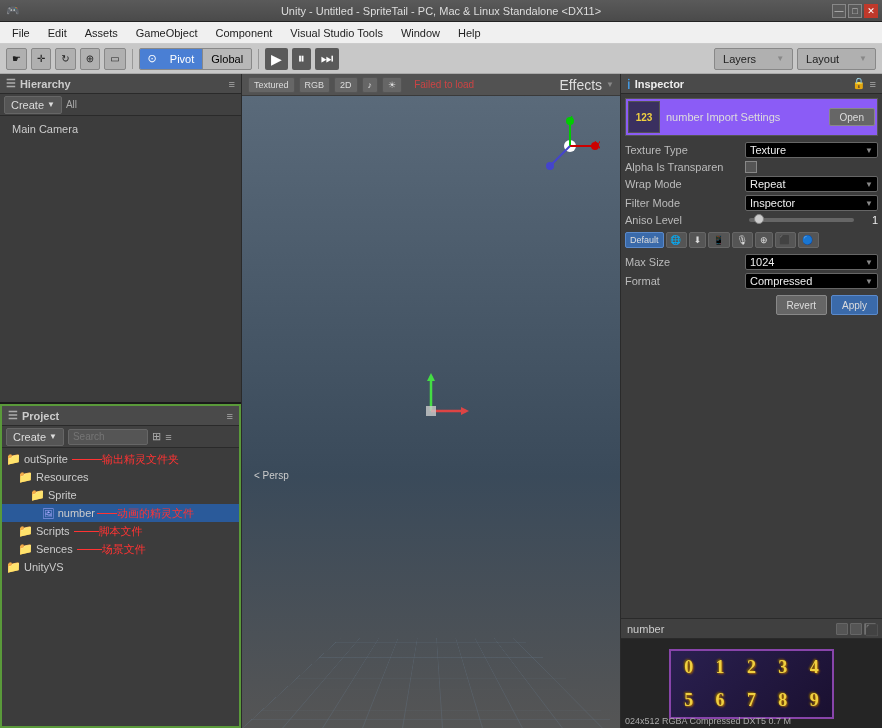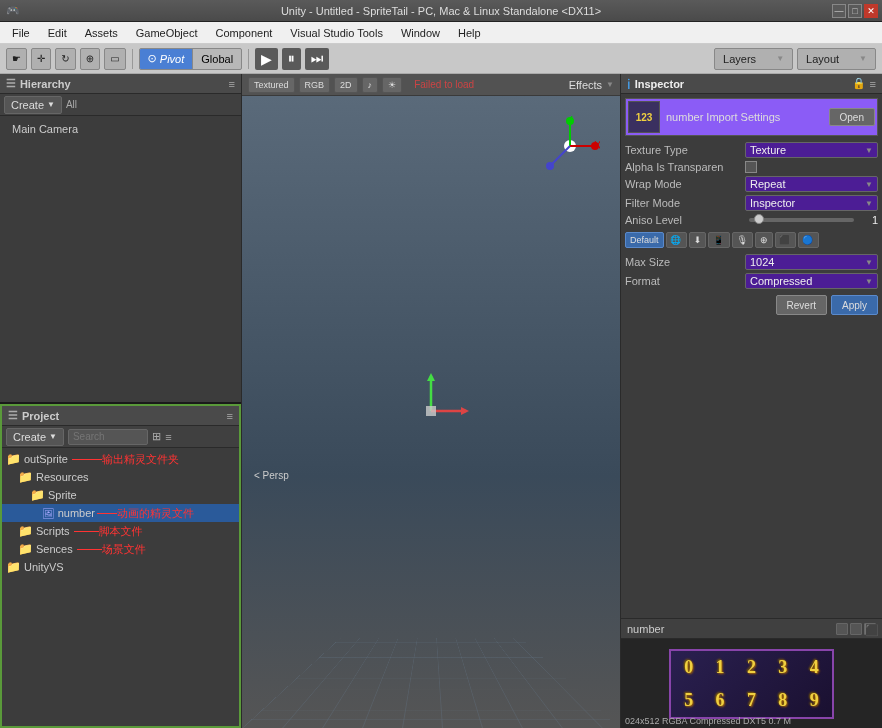--- a/index.html
+++ b/index.html
@@ -268,21 +268,21 @@
       padding: 1px 5px;
       font-size: 9px;
       height: 16px;
       display: flex; align-items: center;
       cursor: pointer;
     }
     .failed-load {
       color: #cc4444;
       font-size: 10px;
     }
-    .effects-btn { color: #ddd; font-size: 11px; cursor: pointer; margin-left: 28px; }
+    .effects-btn { color: #ddd; font-size: 14px; cursor: pointer; margin-left: 28px; }
 
     
     .viewport {
       flex: 1;
       background: linear-gradient(to bottom, #5a6a7a 0%, #4a5a6a 30%, #3a4a5a 60%, #555 100%);
       position: relative;
       overflow: hidden;
     }
 
     
@@ -382,21 +382,21 @@
     .inspector-row {
       display: flex;
       align-items: center;
       margin: 3px 0;
       color: #ccc;
       font-size: 10px;
     }
     .inspector-label { width: 120px; color: #bbb; }
     .inspector-value {
       flex: 1;
-      background: #4c1d95;
+      background: #000000;
       border: 1px solid #666;
       border-radius: 2px;
       padding: 1px 4px;
       color: #eee;
       display: flex; align-items: center; justify-content: space-between;
     }
     .inspector-checkbox {
       width: 12px; height: 12px;
       background: #555;
       border: 1px solid #888;
@@ -564,21 +564,21 @@
   <div class="tool-btn">☛</div>
   <div class="tool-btn">✛</div>
   <div class="tool-btn">↻</div>
   <div class="tool-btn">⊕</div>
   <div class="tool-btn">▭</div>
   <div class="tool-sep"></div>
 
   <div class="pivot-group">
     <div class="pivot-option active">
       <span>⊙</span>
-      <span style="margin-left:3px;font-style:italic;">Pivot</span>
+      <span style="margin-left:13px;">Pivot</span>
     </div>
     <div class="pivot-option">
       <span>Global</span>
     </div>
   </div>
 
   <div class="tool-sep"></div>
 
   <button class="play-btn">▶</button>
   <button class="play-btn">⏸</button>

